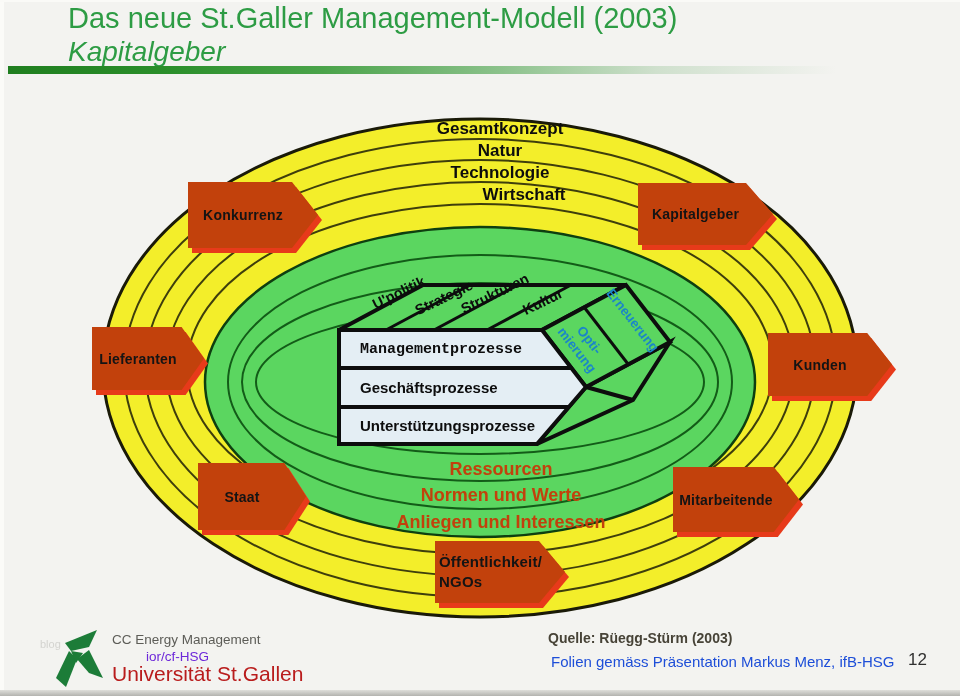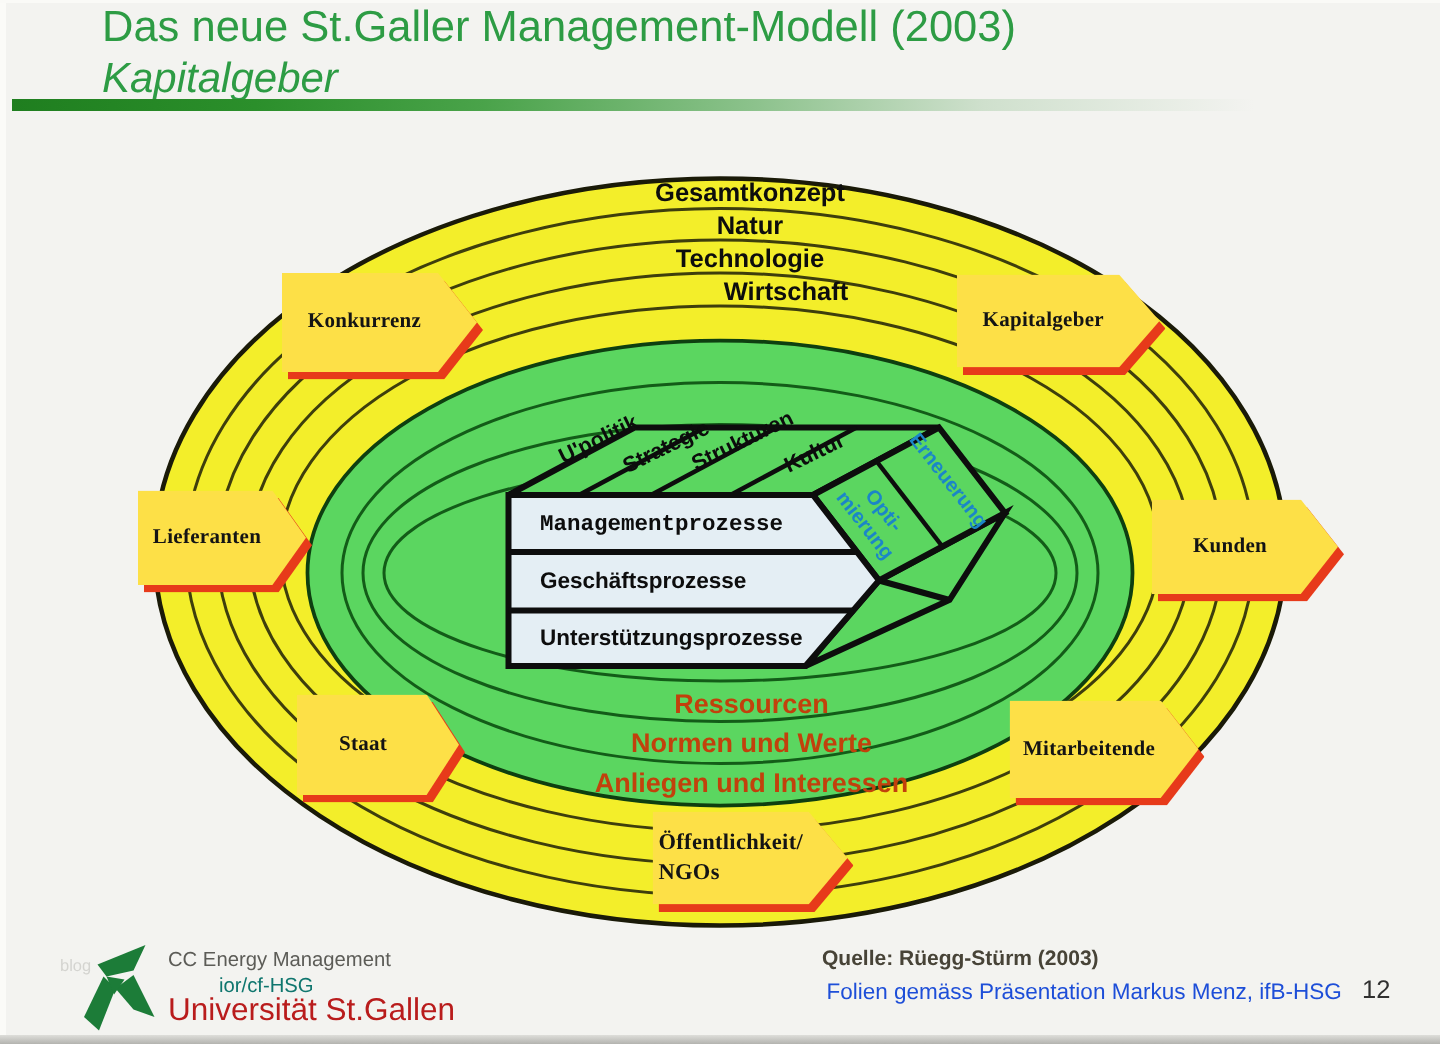--- a/index.html
+++ b/index.html
@@ -31,31 +31,31 @@
   .int-label { left:491px; transform:translateX(-50%); font-size:18px; color:#c2410c; }
   .proc-label{ left:350px; font-size:15px; }
 
   
   .sbox { position:absolute; }
   .sbox-shadow, .sbox-face {
     position:absolute; left:0; top:0; right:0; bottom:0;
     clip-path:polygon(0 0, 80% 0, 100% 50%, 80% 100%, 0 100%);
   }
   .sbox-shadow { background:#e73a1a; transform:translate(4px,5px); }
-  .sbox-face   { background:#fde047; display:flex; align-items:center; justify-content:center;
+  .sbox-face   { background:#c2410c; display:flex; align-items:center; justify-content:center;
                  padding-right:20px; box-sizing:border-box;
-                 font-weight:bold; font-size:14px; color:#141414; letter-spacing:.2px;font-family:Liberation Serif, serif; }
+                 font-weight:bold; font-size:14px; color:#141414; letter-spacing:.2px; }
   .sbox.multi .sbox-face { flex-direction:column; align-items:flex-start; justify-content:center;
                  padding-left:4px; padding-right:26px; font-size:15px; line-height:1.35; }
 
   
   .watermark  { position:absolute; left:40px;  top:638px; font-size:11px; color:#d4d4d0; }
   .logo       { position:absolute; left:52px;  top:628px; }
   .org-line1  { position:absolute; left:112px; top:632px; font-size:13.5px; color:#5c5c57; }
-  .org-line2  { position:absolute; left:112px; top:649px; font-size:13.5px; color:#0f766e;padding-left:34px; }
+  .org-line2  { position:absolute; left:112px; top:649px; font-size:13.5px; color:#6d28d9;padding-left:34px; }
   .university { position:absolute; left:112px; top:662px; font-size:21px;  color:#b91c1c; }
   .src-bold   { position:absolute; left:548px; top:630px; font-size:14px;  font-weight:bold; color:#474337; }
   .src-note   { position:absolute; left:551px; top:653px; font-size:15px; color:#1d4ed8; }
   .page-num   { position:absolute; left:908px; top:650px; font-size:17px;  color:#303030; }
 </style>
 </head>
 <body>
 
 <div class="slide">
   <div class="edge-left"></div>

